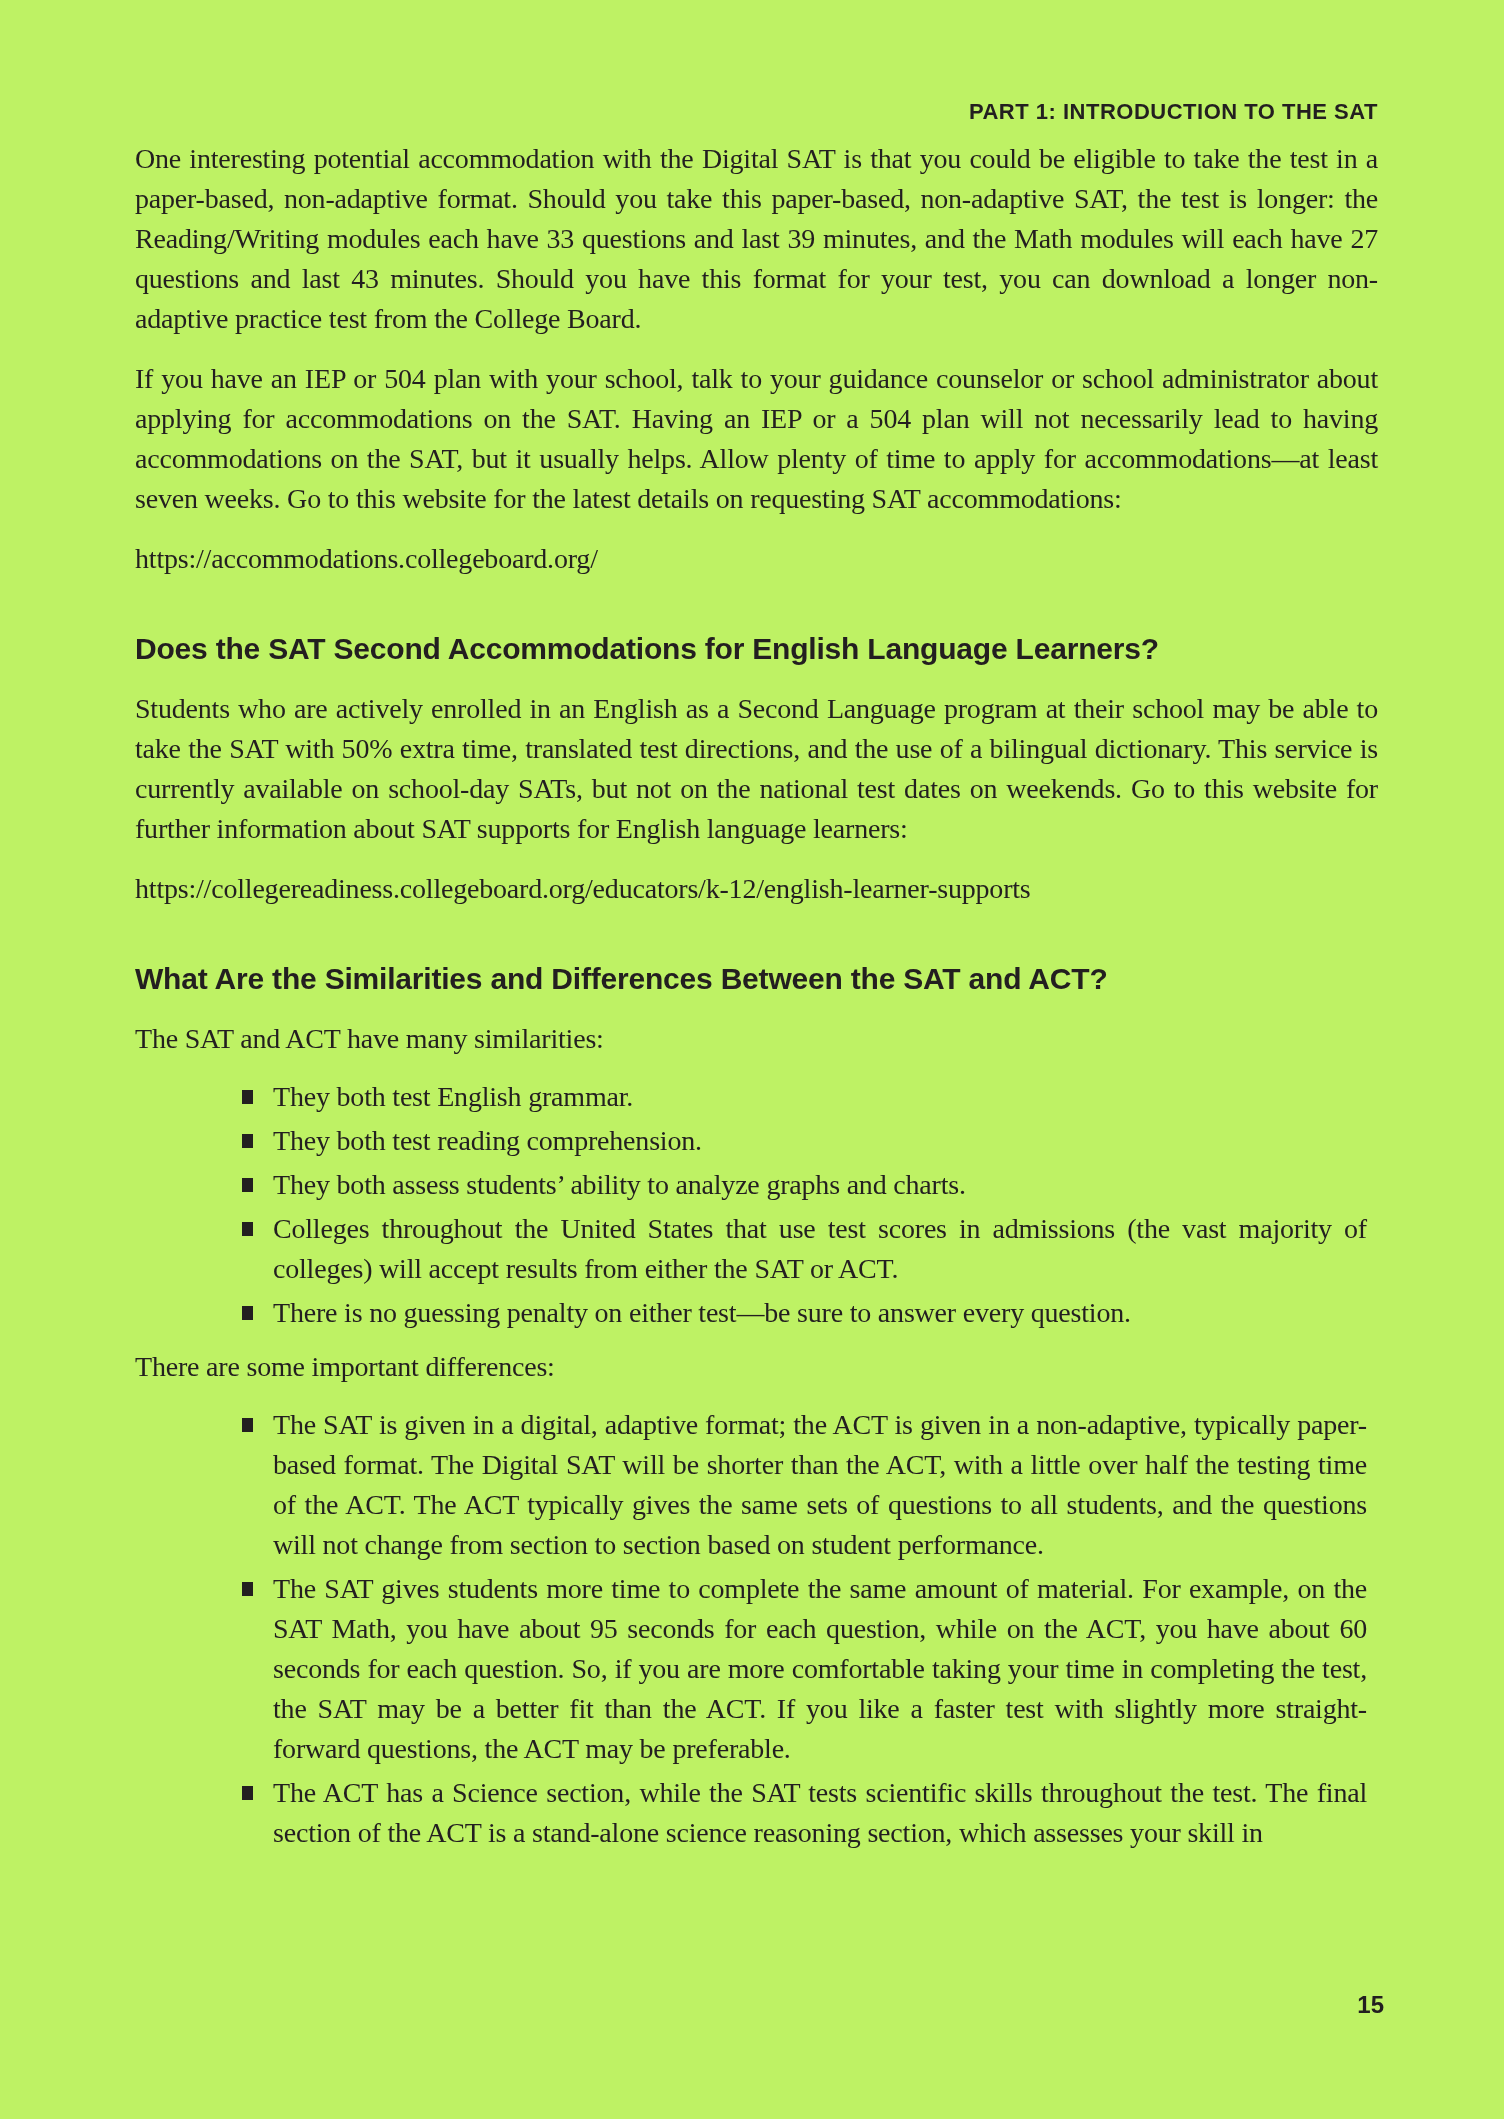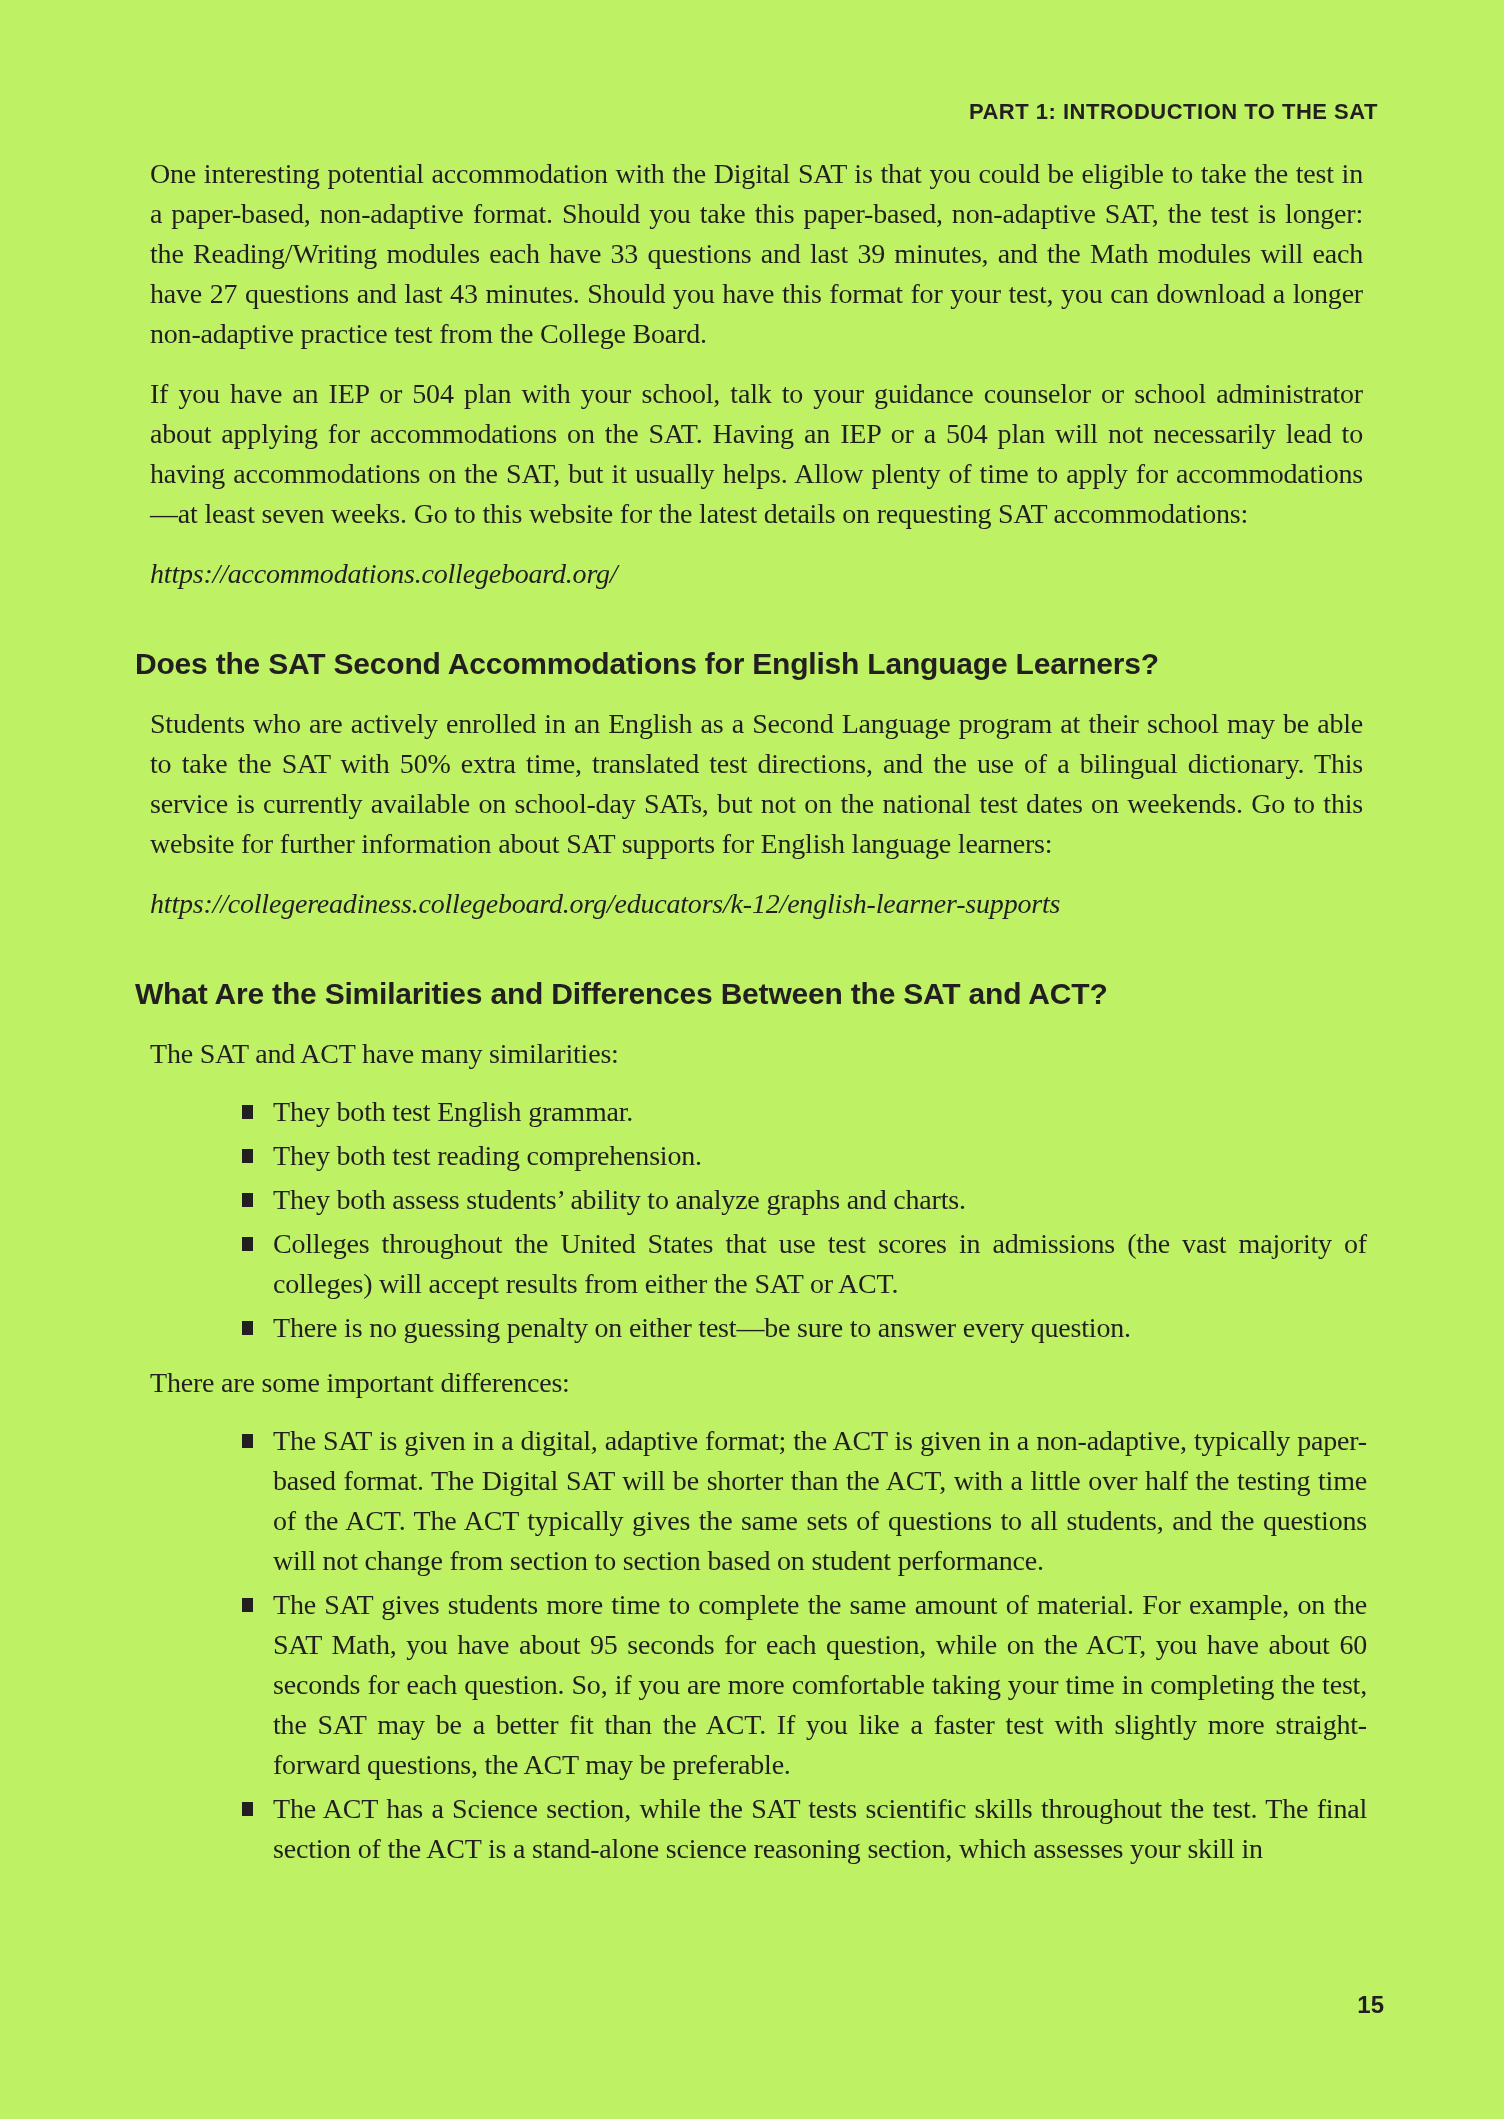--- a/index.html
+++ b/index.html
@@ -26,27 +26,26 @@
   .content {
     position:absolute;
     top:139px;
     left:135px;
     width:1243px;
     font-family:"Liberation Serif", serif;
     font-size:28px;
     line-height:40px;
     letter-spacing:-0.2px;
   }
-  .content p { margin:15px; }
+  .content p { margin:0; }
   .body-para {
     text-align:justify;
     margin-bottom:20px !important;
   }
   .url-line {
-    font-style:italic;
     margin-bottom:52px !important;
   }
   .section-heading {
     font-family:"Liberation Sans", sans-serif;
     font-weight:700;
     font-size:30px;
     line-height:36px;
     letter-spacing:-0.2px;
     margin:0 0 22px 0;
   }

